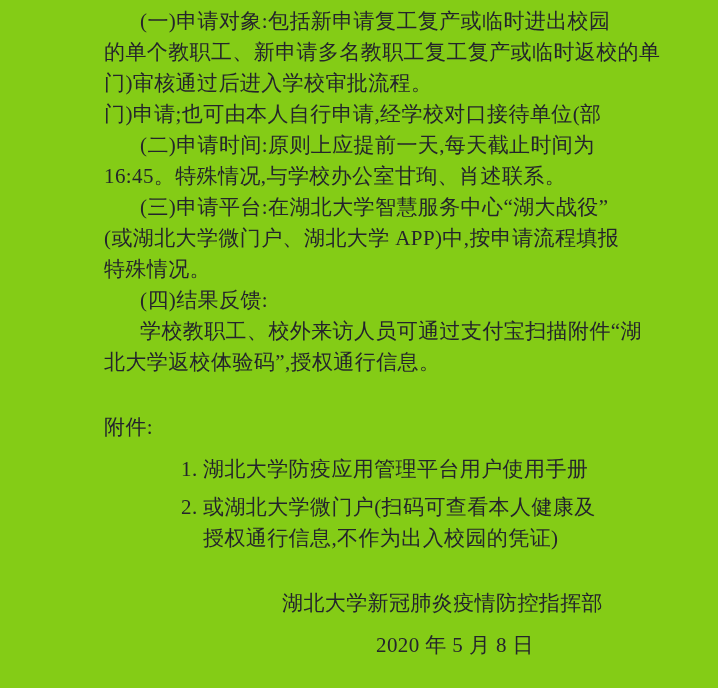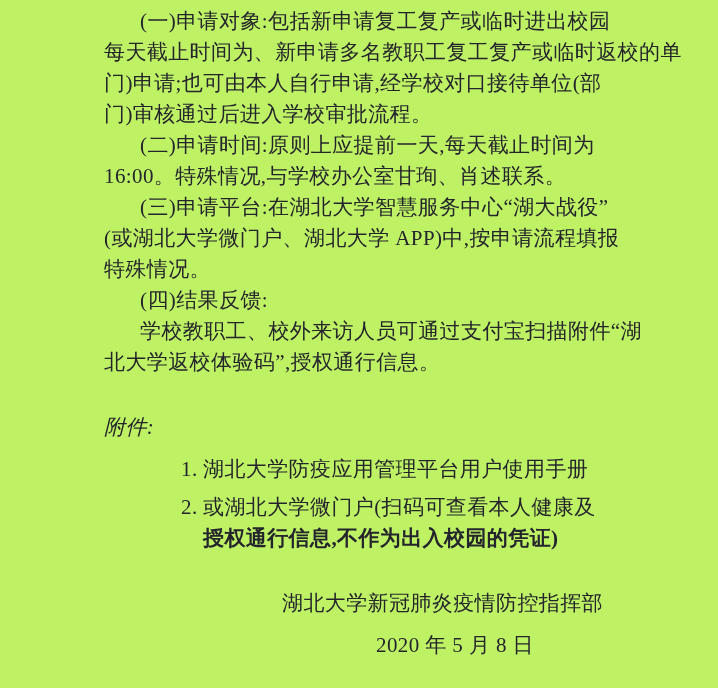--- a/index.html
+++ b/index.html
@@ -4,21 +4,21 @@
 <style>
   html, body {
     margin: 0;
     padding: 0;
     background: #ffffff;
   }
   .page {
     position: relative;
     width: 718px;
     height: 688px;
-    background: #bef264;
+    background: #84cc16;
     overflow: hidden;
     font-family: "Liberation Serif", "DejaVu Serif", serif;
     color: #24242c;
   }
   .body-text {
     position: absolute;
     left: 104px;
     top: 6px;
     width: 562px;
     font-size: 21px;
@@ -28,40 +28,38 @@
   .line {
     margin: 0;
     white-space: nowrap;
   }
   .indent {
     text-indent: 36px;
   }
   .attach-label {
     margin-top: 34px;
     white-space: nowrap;
-    font-style: italic;
   }
   .attach-item {
     position: relative;
     margin-top: 11px;
     padding-left: 99px;
     white-space: nowrap;
   }
   .attach-item.second {
     margin-top: 7px;
   }
   .attach-item .num {
     position: absolute;
     left: 77px;
     top: 0;
   }
   .attach-cont {
     padding-left: 99px;
     white-space: nowrap;
-    font-weight: bold;
   }
   .signature {
     margin-top: 34px;
     margin-left: 178px;
     width: 346px;
     text-align: left;
     white-space: nowrap;
   }
   .doc-date {
     margin-top: 11px;
@@ -71,26 +69,26 @@
     white-space: nowrap;
   }
 </style>
 </head>
 <body>
 
 <div class="page">
   <div class="body-text">
 
     <p class="line indent">(一)申请对象:包括新申请复工复产或临时进出校园</p>
-    <p class="line">每天截止时间为、新申请多名教职工复工复产或临时返校的单</p>
+    <p class="line">的单个教职工、新申请多名教职工复工复产或临时返校的单</p>
+    <p class="line">门)审核通过后进入学校审批流程。</p>
     <p class="line">门)申请;也可由本人自行申请,经学校对口接待单位(部</p>
-    <p class="line">门)审核通过后进入学校审批流程。</p>
 
     <p class="line indent">(二)申请时间:原则上应提前一天,每天截止时间为</p>
-    <p class="line">16:00。特殊情况,与学校办公室甘珣、肖述联系。</p>
+    <p class="line">16:45。特殊情况,与学校办公室甘珣、肖述联系。</p>
 
     <p class="line indent">(三)申请平台:在湖北大学智慧服务中心“湖大战役”</p>
     <p class="line">(或湖北大学微门户、湖北大学 APP)中,按申请流程填报</p>
     <p class="line">特殊情况。</p>
 
     <p class="line indent">(四)结果反馈:</p>
 
     <p class="line indent">学校教职工、校外来访人员可通过支付宝扫描附件“湖</p>
     <p class="line">北大学返校体验码”,授权通行信息。</p>
 

